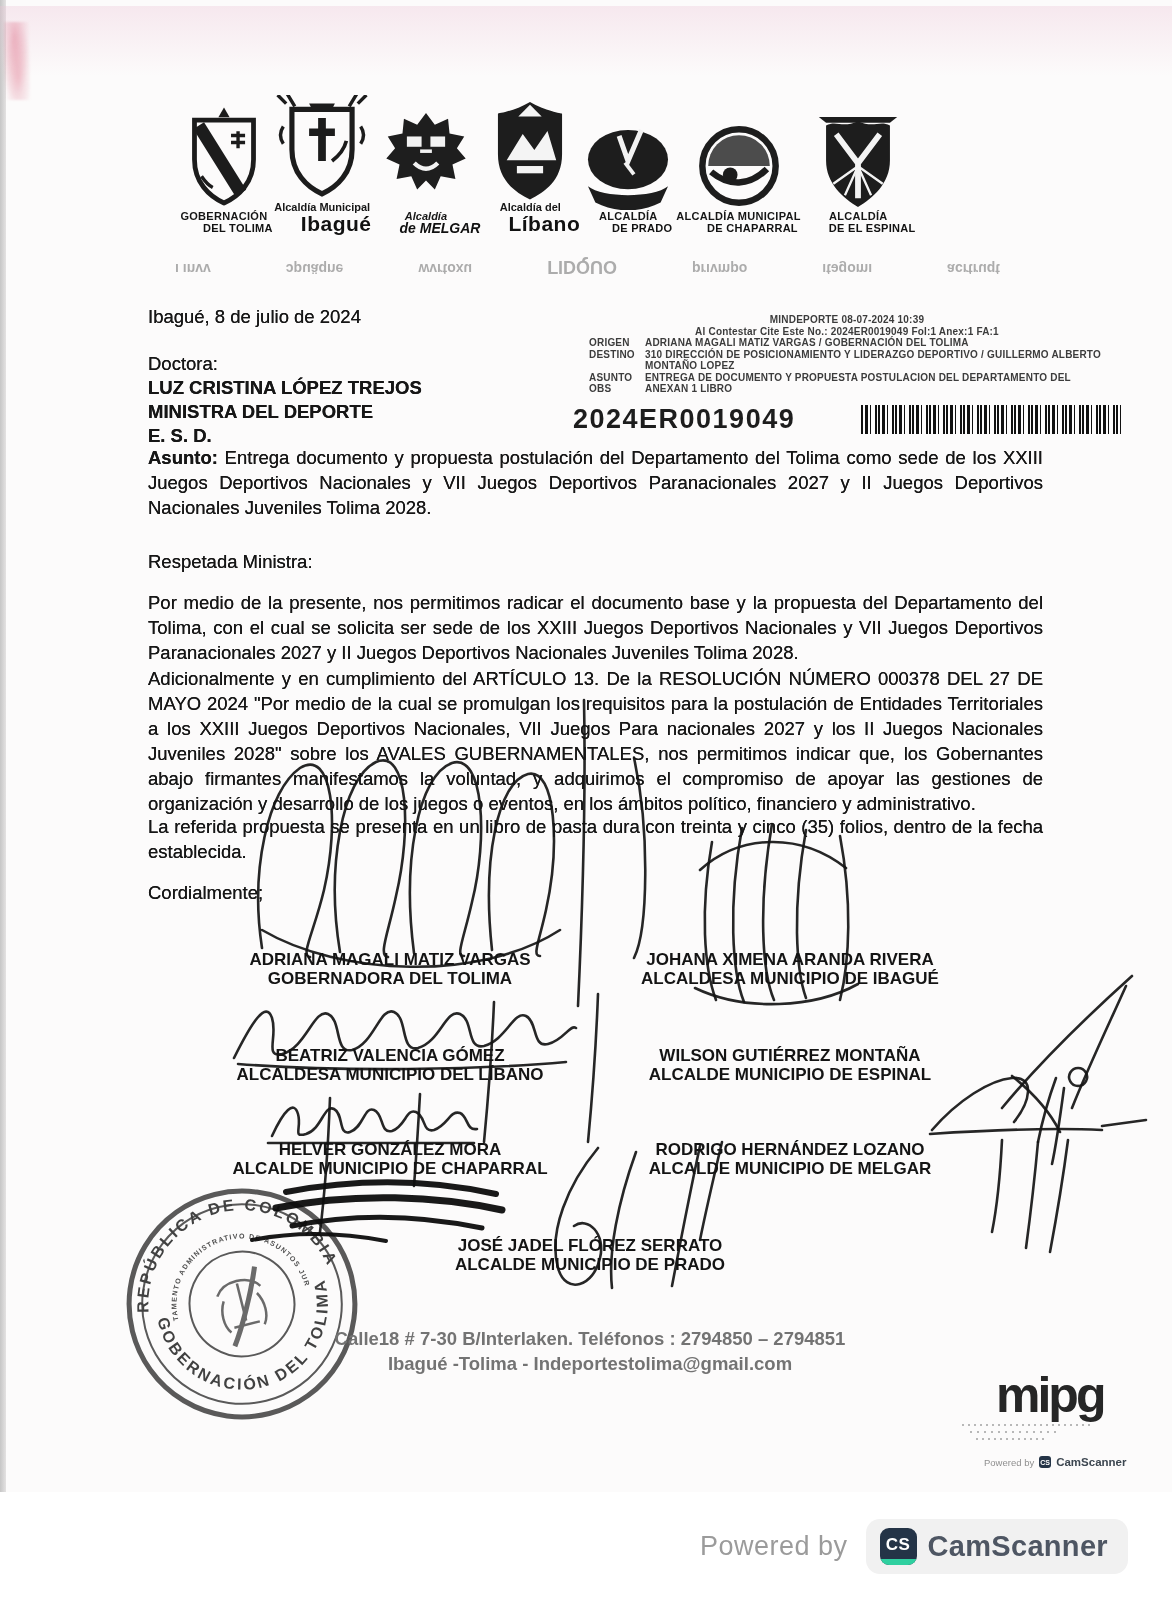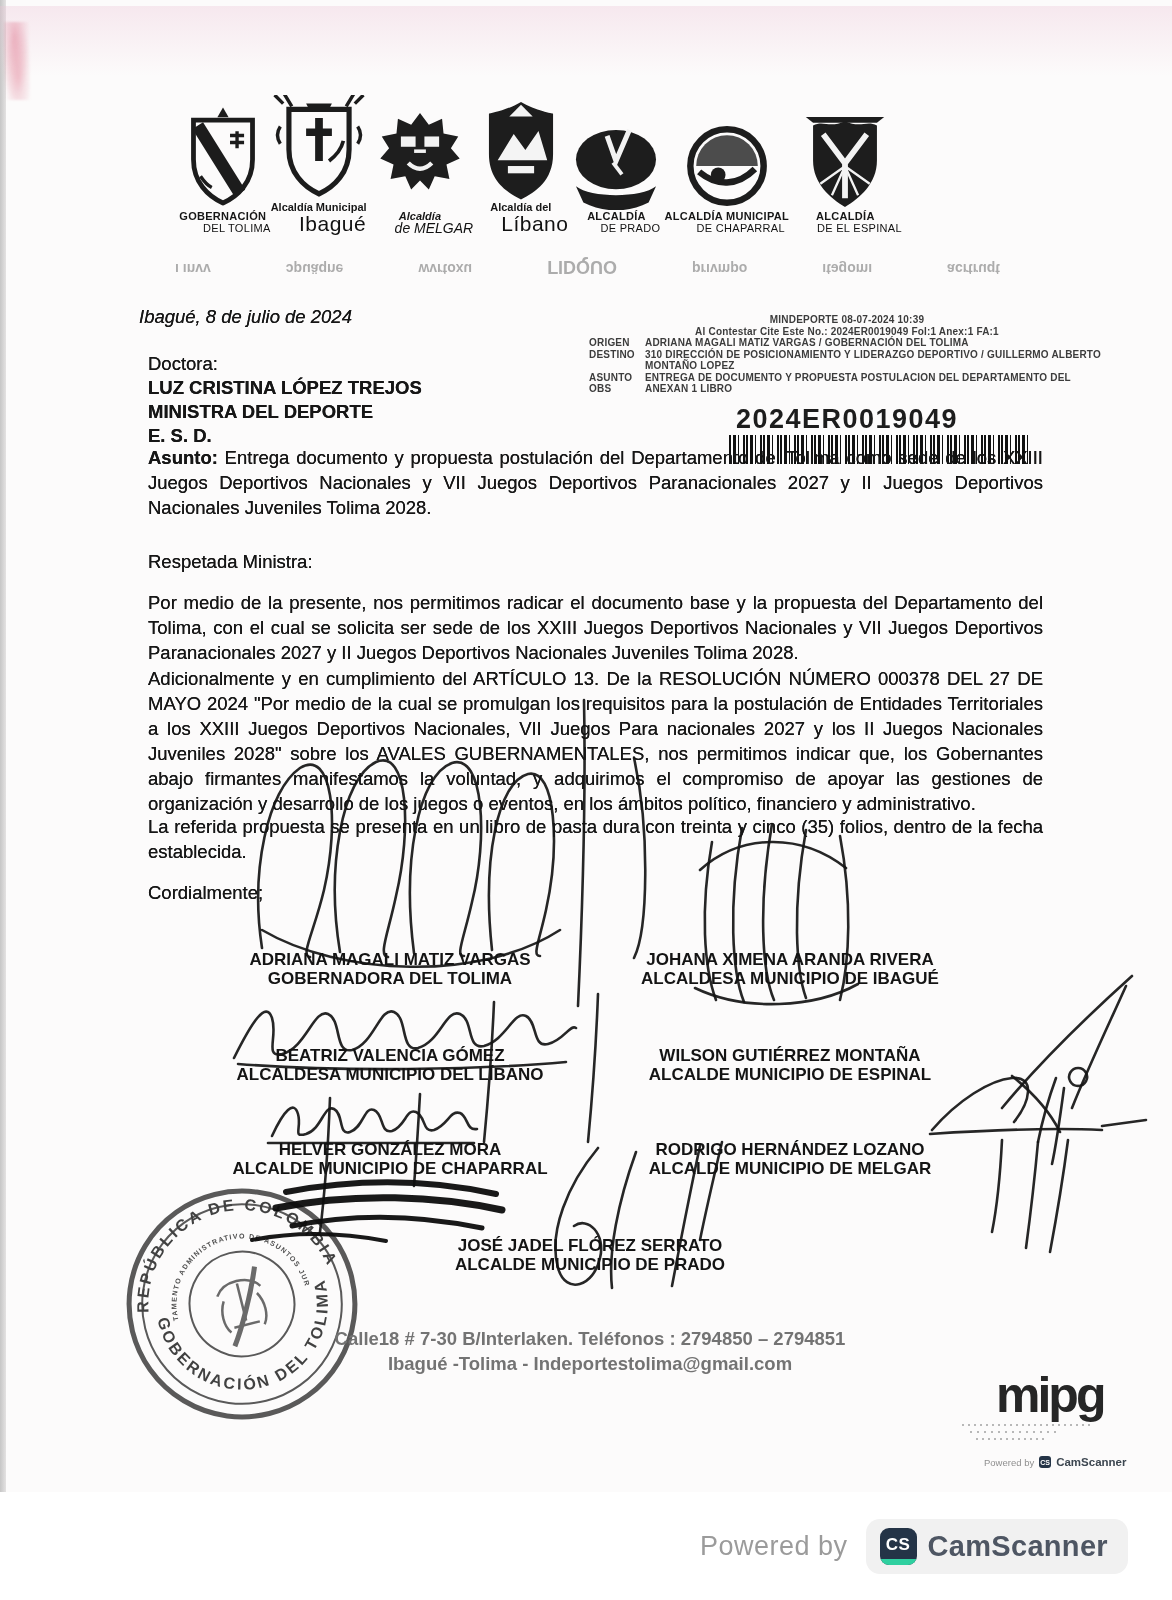--- a/index.html
+++ b/index.html
@@ -15,45 +15,45 @@
   .tint-top{position:absolute;left:0;top:6px;width:1172px;height:70px;background:linear-gradient(180deg,rgba(236,196,214,.35),rgba(236,196,214,0));}
   .smudge{position:absolute;left:4px;top:22px;width:26px;height:78px;background:
     radial-gradient(ellipse at 40% 20%,rgba(214,80,110,.35),rgba(214,80,110,0) 70%),
     radial-gradient(ellipse at 55% 70%,rgba(214,80,110,.28),rgba(214,80,110,0) 70%);
     filter:blur(1px);}
   
   .logos-row{position:absolute;left:175px;top:95px;width:825px;display:flex;align-items:flex-end;}
   .logo{display:flex;flex-direction:column;align-items:center;text-align:center;}
   .logo svg{display:block;}
   .logo-l1{font-size:11px;font-weight:700;line-height:12px;color:#161616;}
-  .logo-l2{font-size:11px;font-weight:400;line-height:13px;color:#111;padding-left:28px;}
+  .logo-l2{font-size:11px;font-weight:700;line-height:13px;color:#111;padding-left:28px;}
   .big{font-size:21px;line-height:22px;letter-spacing:.5px;}
   .ital{font-style:italic;}
   .caps{letter-spacing:.3px;}
   .bleed-row{position:absolute;left:175px;top:256px;width:825px;display:flex;justify-content:space-between;}
   .bleed{font-size:14px;font-weight:700;color:#6c6c6c;opacity:.55;filter:blur(.7px);transform:scaleY(-1);}
   
   .txt{position:absolute;font-size:18.5px;line-height:25px;text-shadow:0 0 .45px currentColor;color:#161616;}
   .just{text-align:justify;}
   .bold{font-weight:700;}
-  .date{left:139px;top:304px;font-style:italic;}
+  .date{left:148px;top:304px;}
   .recipient{left:148px;top:352px;line-height:24px;}
   .subject{left:148px;top:445px;width:895px;}
   .greeting{left:148px;top:549px;}
   .p1{left:148px;top:590px;width:895px;}
   .p2{left:148px;top:666px;width:895px;}
   .p3{left:148px;top:814px;width:895px;}
   .closing{left:148px;top:880px;}
   
   .stamp{position:absolute;left:573px;top:314px;width:548px;color:#3c3c3c;}
   .st-c{font-size:10px;font-weight:700;text-align:center;line-height:11.5px;letter-spacing:.2px;}
   .st-row{display:flex;font-size:10px;font-weight:700;line-height:11.5px;letter-spacing:.2px;margin-left:16px;}
   .st-label{width:56px;flex:none;}
   .st-val{flex:1;}
-  .st-bottom{display:flex;align-items:center;margin-top:9px;flex-direction:column;}
+  .st-bottom{display:flex;align-items:center;margin-top:9px;}
   .st-num{font-size:27px;font-weight:700;letter-spacing:1.5px;color:#1d1d1d;}
   .barcode{margin-left:66px;width:302px;height:29px;background:
     repeating-linear-gradient(90deg,#101010 0 2px,transparent 2px 4px,#101010 4px 7px,transparent 7px 9px,#101010 9px 10px,transparent 10px 14px,#101010 14px 16px,transparent 16px 17px);}
   
   .signer{position:absolute;width:400px;text-align:center;font-size:17px;line-height:19px;font-weight:700;color:#141414;}
   .s0{left:190px;top:950px;} .s1{left:590px;top:950px;}
   .s2{left:190px;top:1046px;}.s3{left:590px;top:1046px;text-align:center;}
   .s4{left:190px;top:1140px;}.s5{left:590px;top:1140px;}
   .s6{left:390px;top:1236px;}
   

